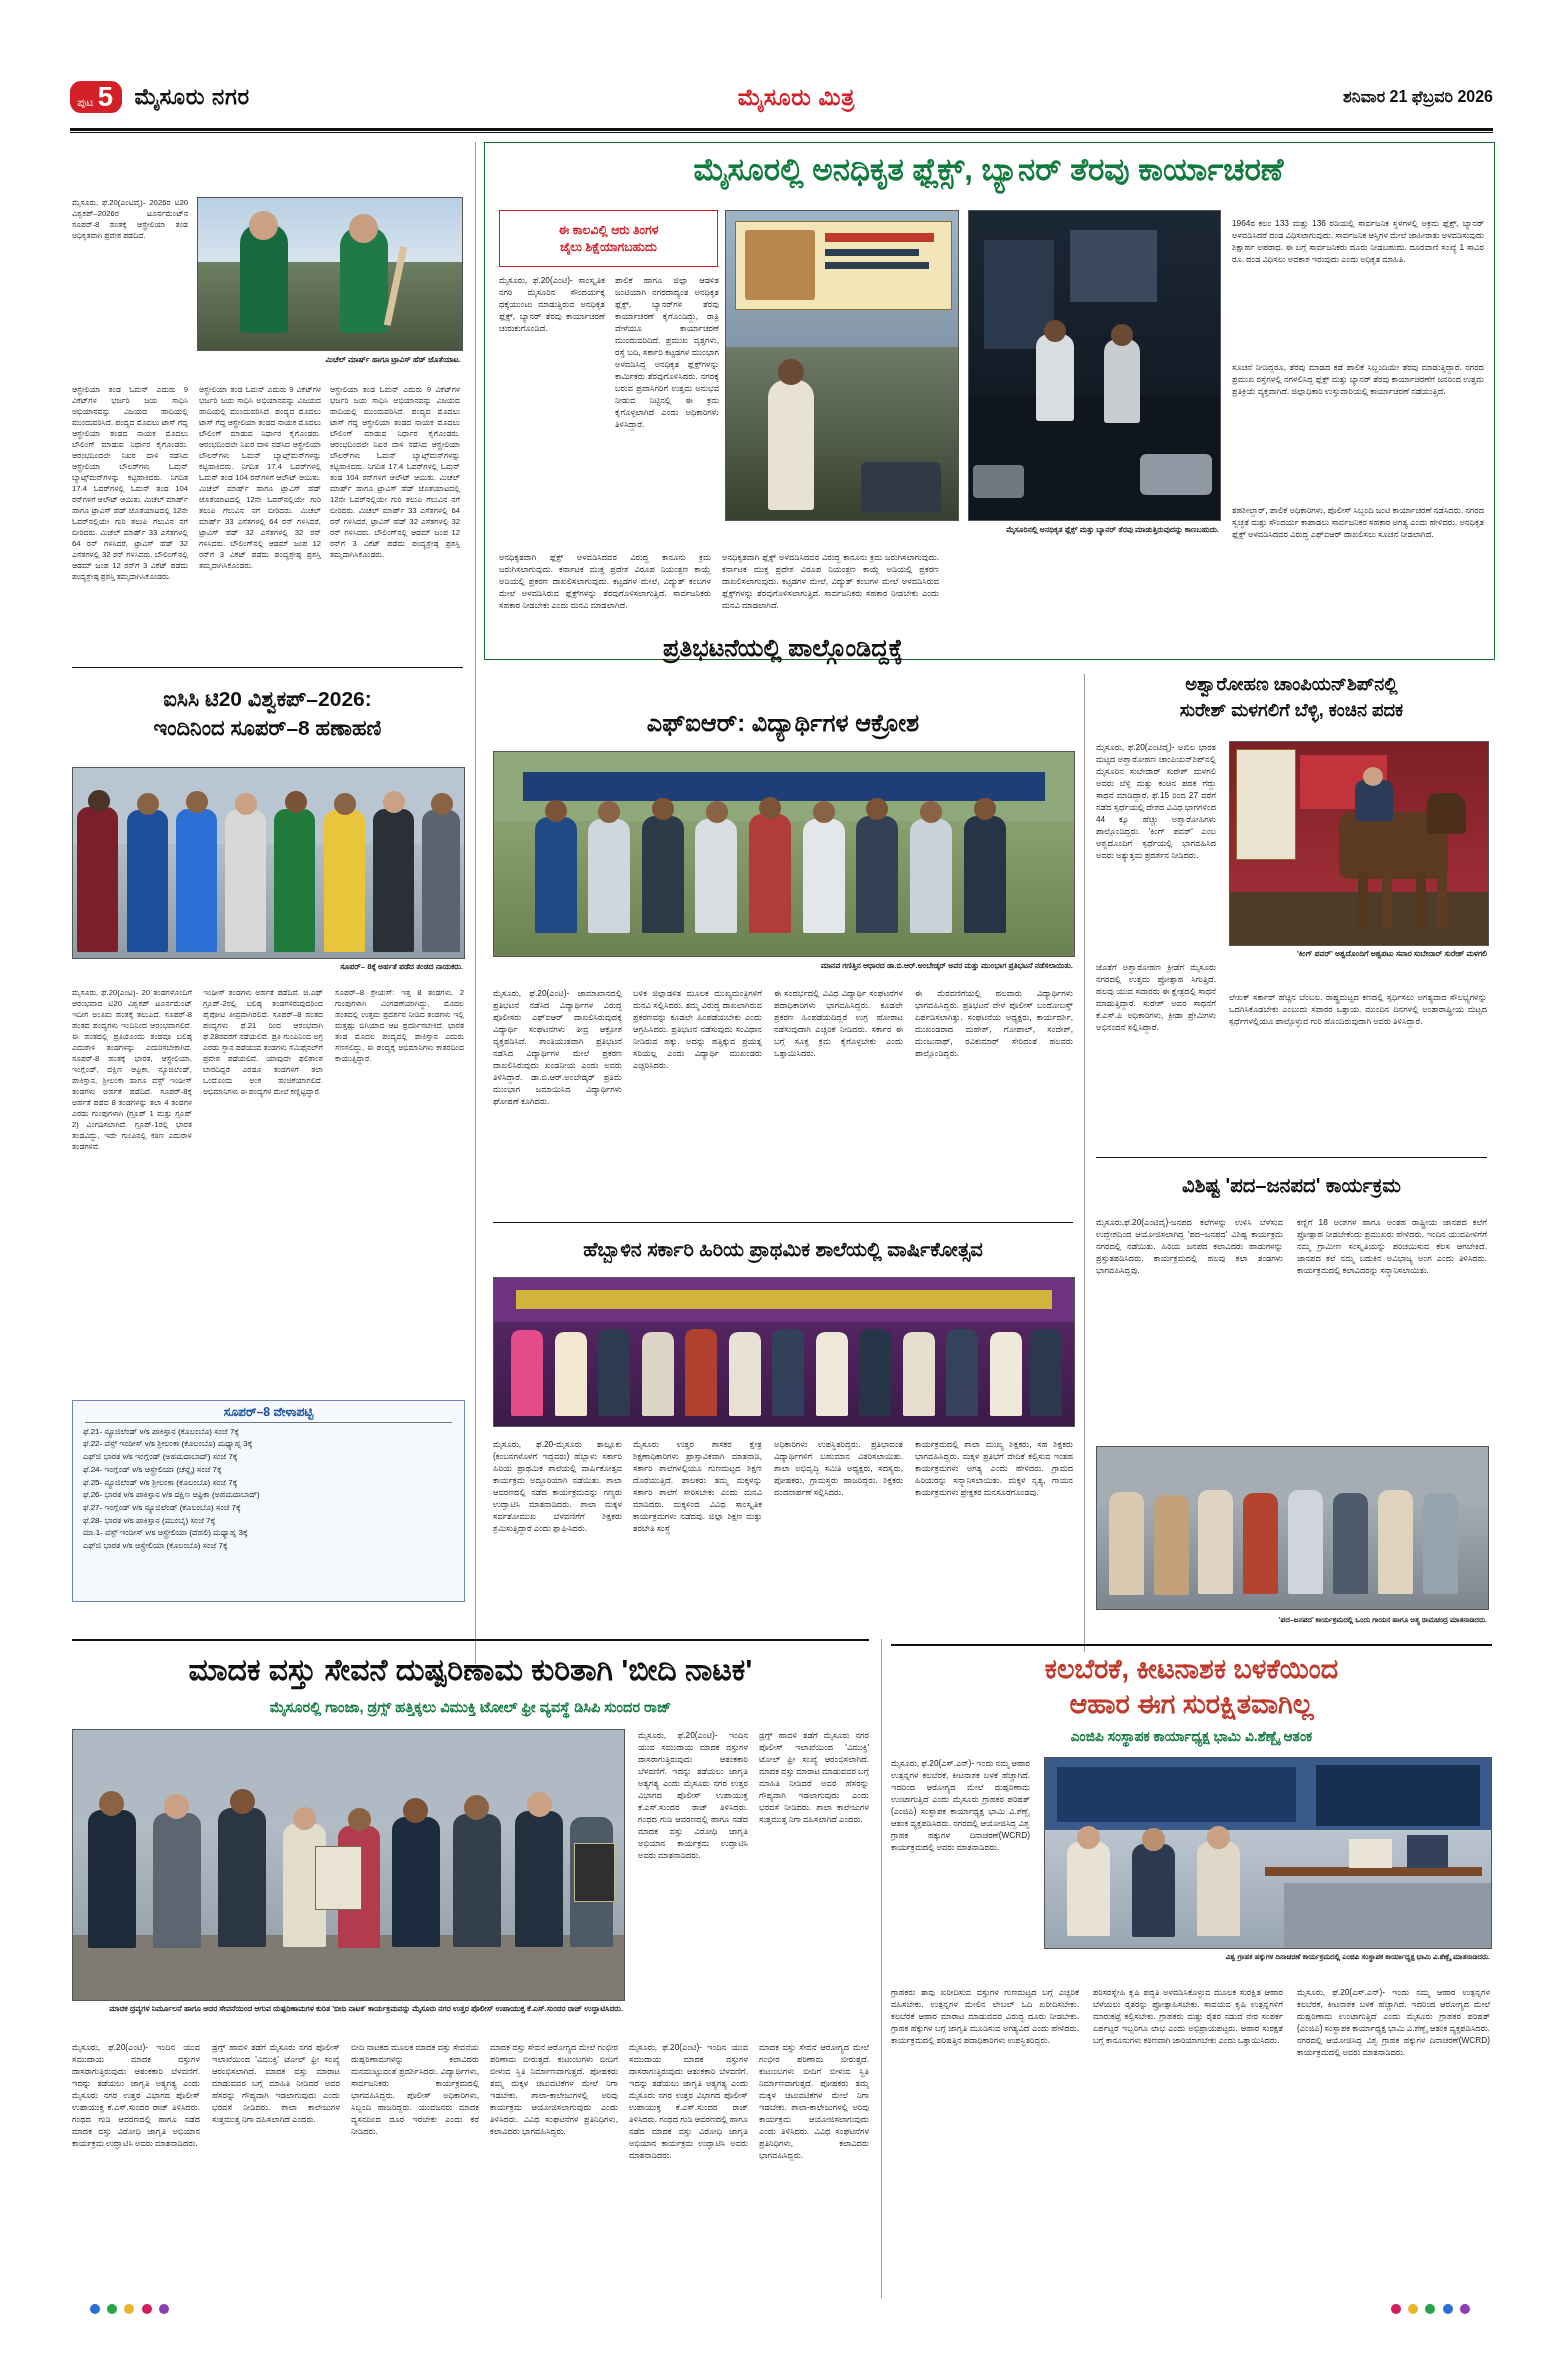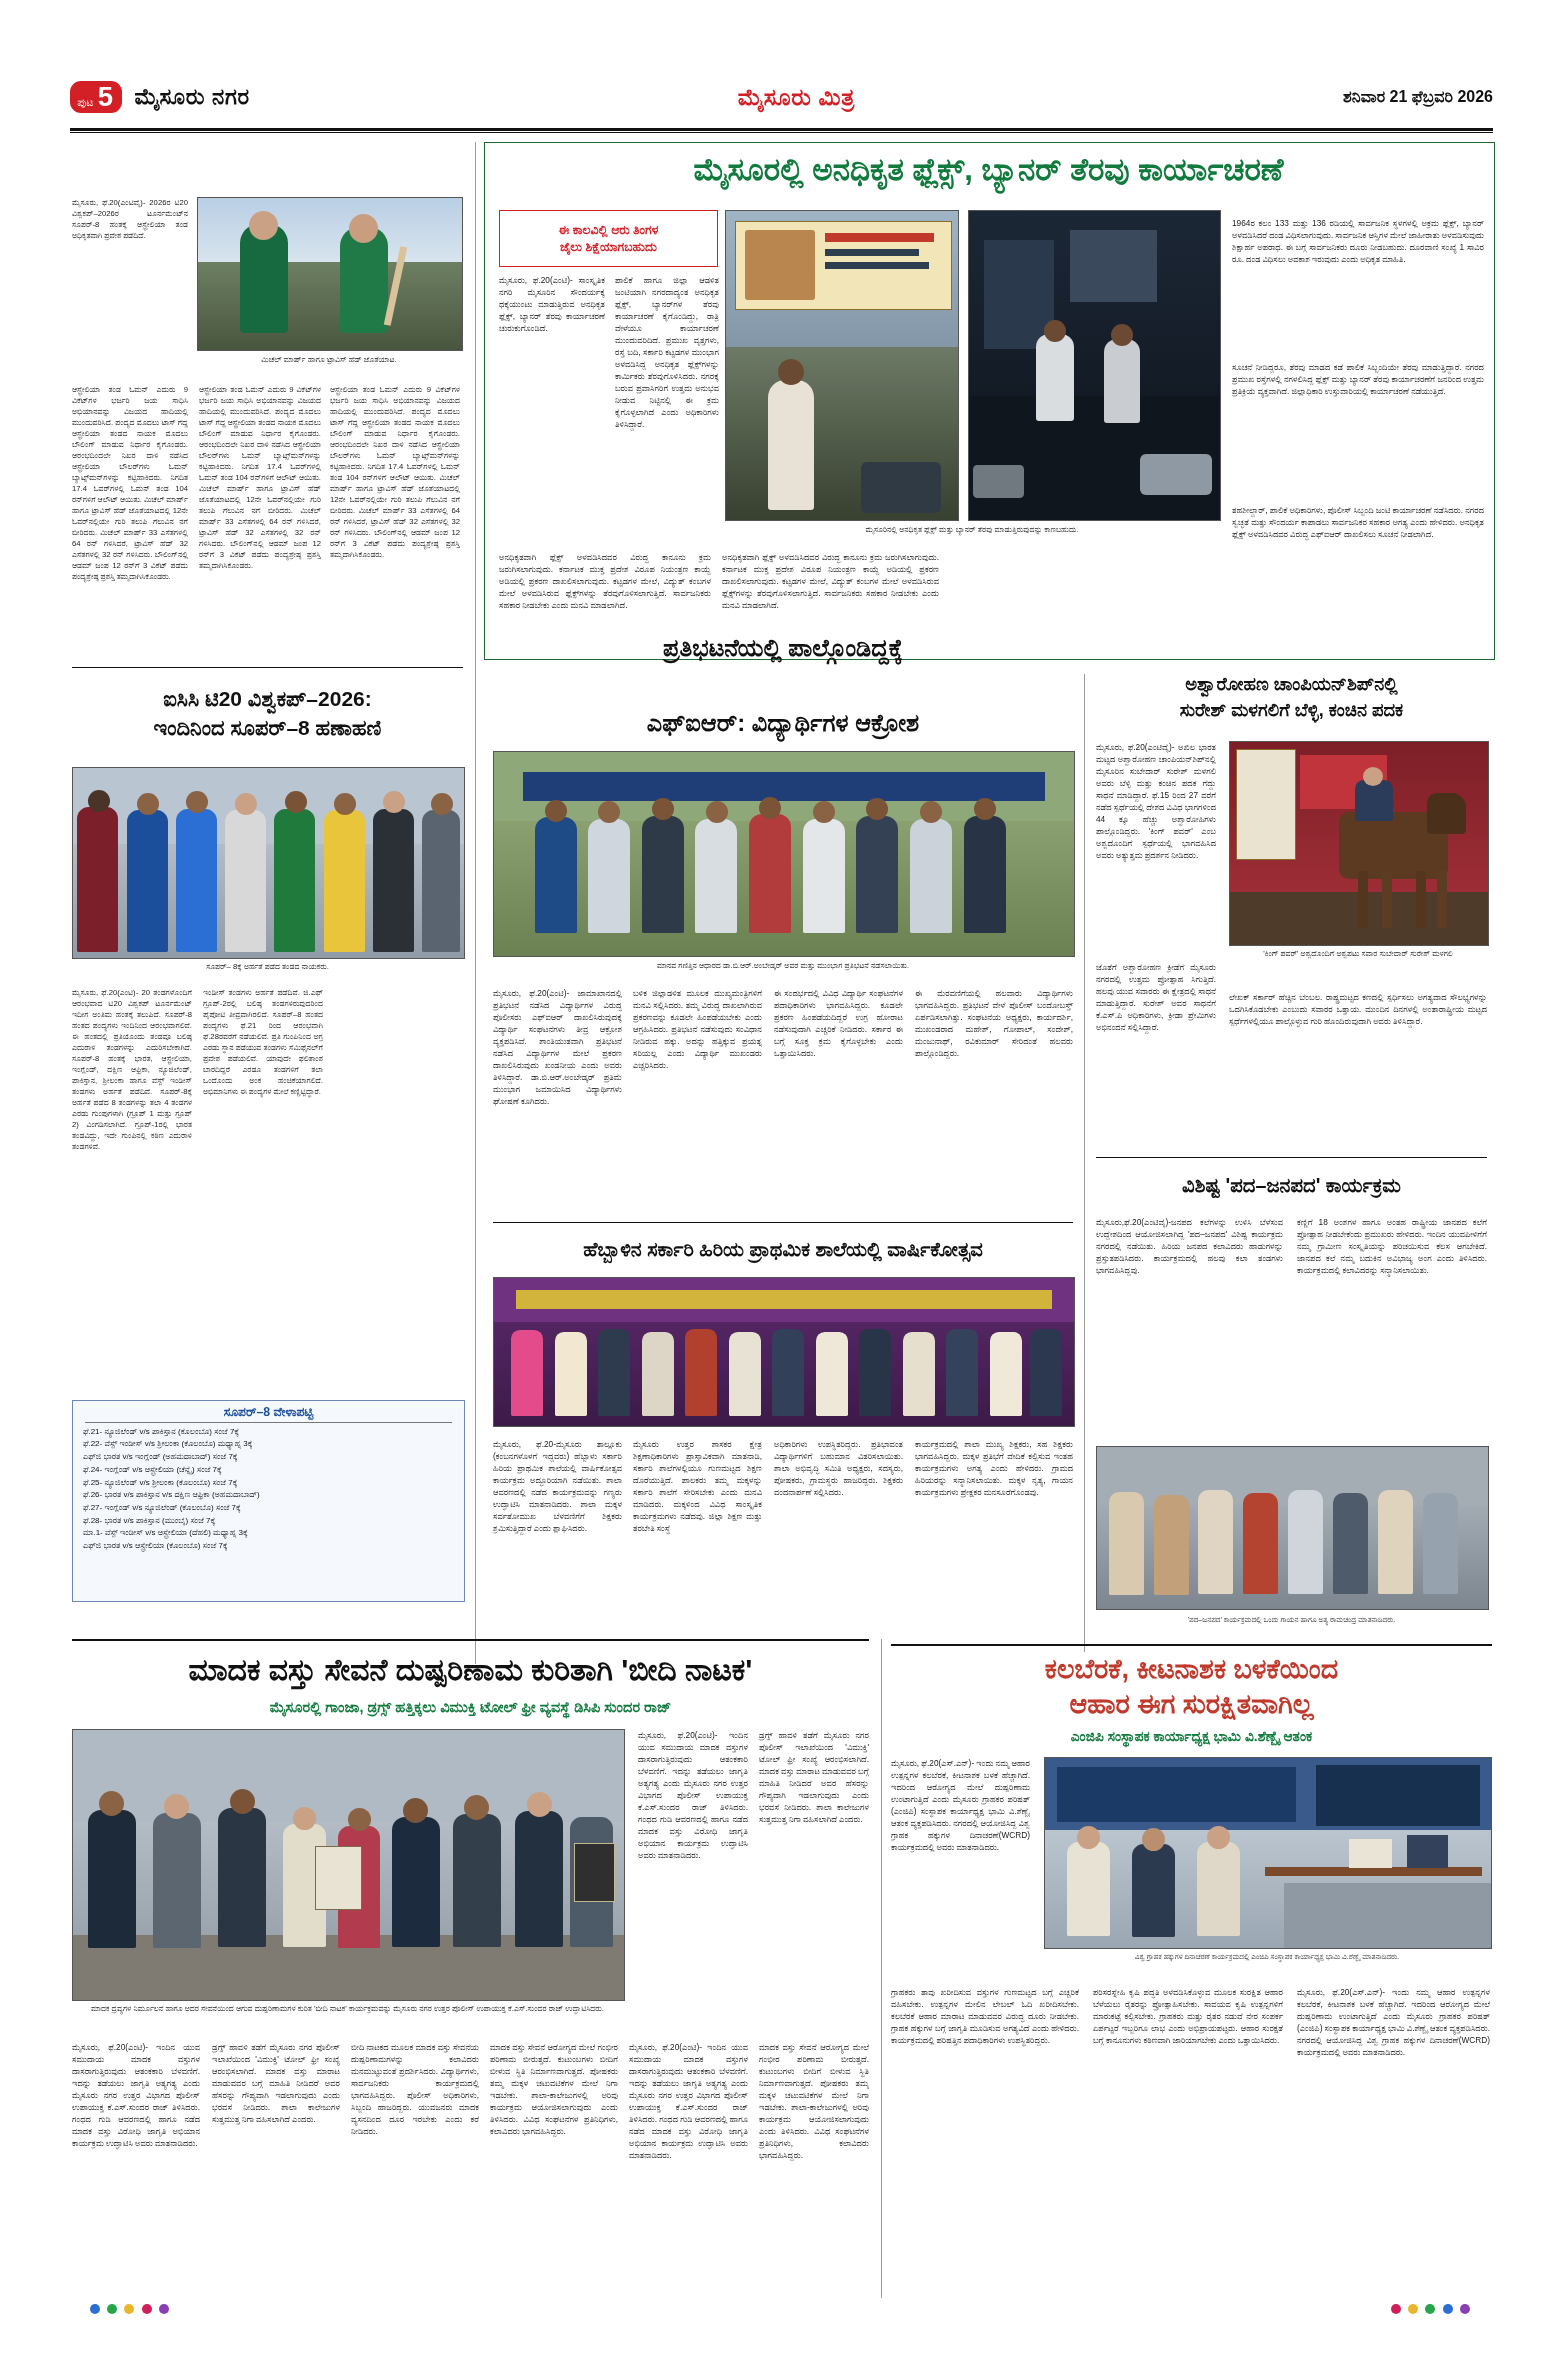--- a/index.html
+++ b/index.html
@@ -43,21 +43,21 @@
   .col-text{
     font-size:8.3px;line-height:12px;text-align:justify;color:#1a1a1a;
     hyphens:auto;word-spacing:-0.2px;
   }
   .headline{
     font-weight:bold;color:#111;text-align:center;line-height:1.18;
   }
   .rule{background:#111;}
   .thinrule{background:#777;}
   .cap{
-    font-size:7.7px;line-height:10px;text-align:center;color:#222;font-weight:normal;
+    font-size:7.7px;line-height:10px;text-align:right;color:#222;font-weight:bold;
   }
   .photo{
     background:#9aa6b2;position:relative;overflow:hidden;
   }
   .frame{border:0.7px solid #555;}
 
   
   .sky{position:absolute;left:0;top:0;right:0;height:46%;background:linear-gradient(#b9cfe4,#dbe6ef);}
   .ground{position:absolute;left:0;bottom:0;right:0;height:54%;background:linear-gradient(#6d7f63,#49563f);}
 
@@ -184,20 +184,21 @@
     <div style="position:absolute;left:261px;top:25px;width:22px;height:22px;background:#8a6244;border-radius:50%;"></div>
     <div style="position:absolute;left:300px;top:41px;width:41px;height:143px;background:#2b2f36;border-radius:11.6px 11.6px 1.4px 1.4px;"></div>
     <div style="position:absolute;left:310px;top:23px;width:22px;height:22px;background:#caa184;border-radius:50%;"></div>
     <div style="position:absolute;left:349px;top:42px;width:38px;height:142px;background:#5a6370;border-radius:11.6px 11.6px 1.4px 1.4px;"></div>
     <div style="position:absolute;left:358px;top:25px;width:22px;height:22px;background:#8a6244;border-radius:50%;"></div>
   </div>
   <div class="cap" style="position:absolute;left:72px;top:962px;width:391px;">ಸೂಪರ್– 8ಕ್ಕೆ ಅರ್ಹತೆ ಪಡೆದ ತಂಡದ ನಾಯಕರು.</div>
 
   <div class="col-text" style="position:absolute;left:72px;top:987px;width:120px;height:406px;overflow:hidden;font-size:7.7px;line-height:11px;">ಮೈಸೂರು, ಫೆ.20(ಎಂಟಿ)- 20 ತಂಡಗಳೊಂದಿಗೆ ಆರಂಭವಾದ ಟಿ20 ವಿಶ್ವಕಪ್ ಟೂರ್ನಮೆಂಟ್ ಇದೀಗ ಅಂತಿಮ ಹಂತಕ್ಕೆ ತಲುಪಿದೆ. ಸೂಪರ್-8 ಹಂತದ ಪಂದ್ಯಗಳು ಇಂದಿನಿಂದ ಆರಂಭವಾಗಲಿವೆ. ಈ ಹಂತದಲ್ಲಿ ಪ್ರತಿಯೊಂದು ತಂಡವೂ ಬಲಿಷ್ಠ ಎದುರಾಳಿ ತಂಡಗಳನ್ನು ಎದುರಿಸಬೇಕಾಗಿದೆ. ಸೂಪರ್-8 ಹಂತಕ್ಕೆ ಭಾರತ, ಆಸ್ಟ್ರೇಲಿಯಾ, ಇಂಗ್ಲೆಂಡ್, ದಕ್ಷಿಣ ಆಫ್ರಿಕಾ, ನ್ಯೂಜಿಲೆಂಡ್, ಪಾಕಿಸ್ತಾನ, ಶ್ರೀಲಂಕಾ ಹಾಗೂ ವೆಸ್ಟ್ ಇಂಡೀಸ್ ತಂಡಗಳು ಅರ್ಹತೆ ಪಡೆದಿವೆ. ಸೂಪರ್-8ಕ್ಕೆ ಅರ್ಹತೆ ಪಡೆದ 8 ತಂಡಗಳನ್ನು ತಲಾ 4 ತಂಡಗಳ ಎರಡು ಗುಂಪುಗಳಾಗಿ (ಗ್ರೂಪ್ 1 ಮತ್ತು ಗ್ರೂಪ್ 2) ವಿಂಗಡಿಸಲಾಗಿದೆ. ಗ್ರೂಪ್-1ರಲ್ಲಿ ಭಾರತ ತಂಡವಿದ್ದು, ಇದೇ ಗುಂಪಿನಲ್ಲಿ ಕಠಿಣ ಎದುರಾಳಿ ತಂಡಗಳಿವೆ.</div>
   <div class="col-text" style="position:absolute;left:203px;top:987px;width:120px;height:406px;overflow:hidden;font-size:7.7px;line-height:11px;">ಇಂಡೀಸ್ ತಂಡಗಳು ಅರ್ಹತೆ ಪಡೆದಿವೆ. ಜಿ.ಎಫ್ ಗ್ರೂಪ್-2ರಲ್ಲಿ ಬಲಿಷ್ಠ ತಂಡಗಳಿರುವುದರಿಂದ ಪೈಪೋಟಿ ತೀವ್ರವಾಗಿರಲಿದೆ. ಸೂಪರ್–8 ಹಂತದ ಪಂದ್ಯಗಳು ಫೆ.21 ರಿಂದ ಆರಂಭವಾಗಿ ಫೆ.28ರವರೆಗೆ ನಡೆಯಲಿವೆ. ಪ್ರತಿ ಗುಂಪಿನಿಂದ ಅಗ್ರ ಎರಡು ಸ್ಥಾನ ಪಡೆಯುವ ತಂಡಗಳು ಸೆಮಿಫೈನಲ್‌ಗೆ ಪ್ರವೇಶ ಪಡೆಯಲಿವೆ. ಯಾವುದೇ ಫಲಿತಾಂಶ ಬಾರದಿದ್ದರೆ ಎರಡೂ ತಂಡಗಳಿಗೆ ತಲಾ ಒಂದೊಂದು ಅಂಕ ಹಂಚಿಕೆಯಾಗಲಿದೆ. ಅಭಿಮಾನಿಗಳು ಈ ಪಂದ್ಯಗಳ ಮೇಲೆ ಕಣ್ಣಿಟ್ಟಿದ್ದಾರೆ.</div>
+  <div class="col-text" style="position:absolute;left:335px;top:987px;width:129px;height:290px;overflow:hidden;font-size:7.7px;line-height:11px;">ಸೂಪರ್–8 ಶ್ರೇಯಸ್: ಇತ್ತ 8 ತಂಡಗಳು, 2 ಗುಂಪುಗಳಾಗಿ ವಿಂಗಡಣೆಯಾಗಿದ್ದು, ಮೊದಲ ಹಂತದಲ್ಲಿ ಉತ್ತಮ ಪ್ರದರ್ಶನ ನೀಡಿದ ತಂಡಗಳು ಇಲ್ಲಿ ಮತ್ತಷ್ಟು ಬಿಗಿಯಾದ ಆಟ ಪ್ರದರ್ಶಿಸಬೇಕಿದೆ. ಭಾರತ ತಂಡ ಮೊದಲ ಪಂದ್ಯದಲ್ಲಿ ಪಾಕಿಸ್ತಾನ ಎದುರು ಸೆಣಸಲಿದ್ದು, ಈ ಪಂದ್ಯಕ್ಕೆ ಅಭಿಮಾನಿಗಳು ಕಾತರದಿಂದ ಕಾಯುತ್ತಿದ್ದಾರೆ.</div>
 
   <div style="position:absolute;left:72px;top:1400px;width:391px;height:200px;border:0.7px solid #6c86b8;background:#f5f8fd;">
     <div style="text-align:center;font-size:12.3px;font-weight:bold;color:#1b4f9c;padding:4.3px 0 2.9px;">ಸೂಪರ್–8 ವೇಳಾಪಟ್ಟಿ</div>
     <div class="thinrule" style="height:0.7px;margin:0 11.6px 2.9px;"></div>
     <div style="padding:0 10px;">
       <div class="fixt">ಫೆ.21- ನ್ಯೂಜಿಲೆಂಡ್ v/s ಪಾಕಿಸ್ತಾನ (ಕೊಲಂಬೊ) ಸಂಜೆ 7ಕ್ಕೆ</div>
       <div class="fixt">ಫೆ.22- ವೆಸ್ಟ್ ಇಂಡೀಸ್ v/s ಶ್ರೀಲಂಕಾ (ಕೊಲಂಬೊ) ಮಧ್ಯಾಹ್ನ 3ಕ್ಕೆ</div>
       <div class="fixt">ಎಫ್‌ಜಿ ಭಾರತ v/s ಇಂಗ್ಲೆಂಡ್ (ಅಹಮದಾಬಾದ್) ಸಂಜೆ 7ಕ್ಕೆ</div>
       <div class="fixt">ಫೆ.24- ಇಂಗ್ಲೆಂಡ್ v/s ಆಸ್ಟ್ರೇಲಿಯಾ (ಚೆನ್ನೈ) ಸಂಜೆ 7ಕ್ಕೆ</div>
       <div class="fixt">ಫೆ.25- ನ್ಯೂಜಿಲೆಂಡ್ v/s ಶ್ರೀಲಂಕಾ (ಕೊಲಂಬೊ) ಸಂಜೆ 7ಕ್ಕೆ</div>

